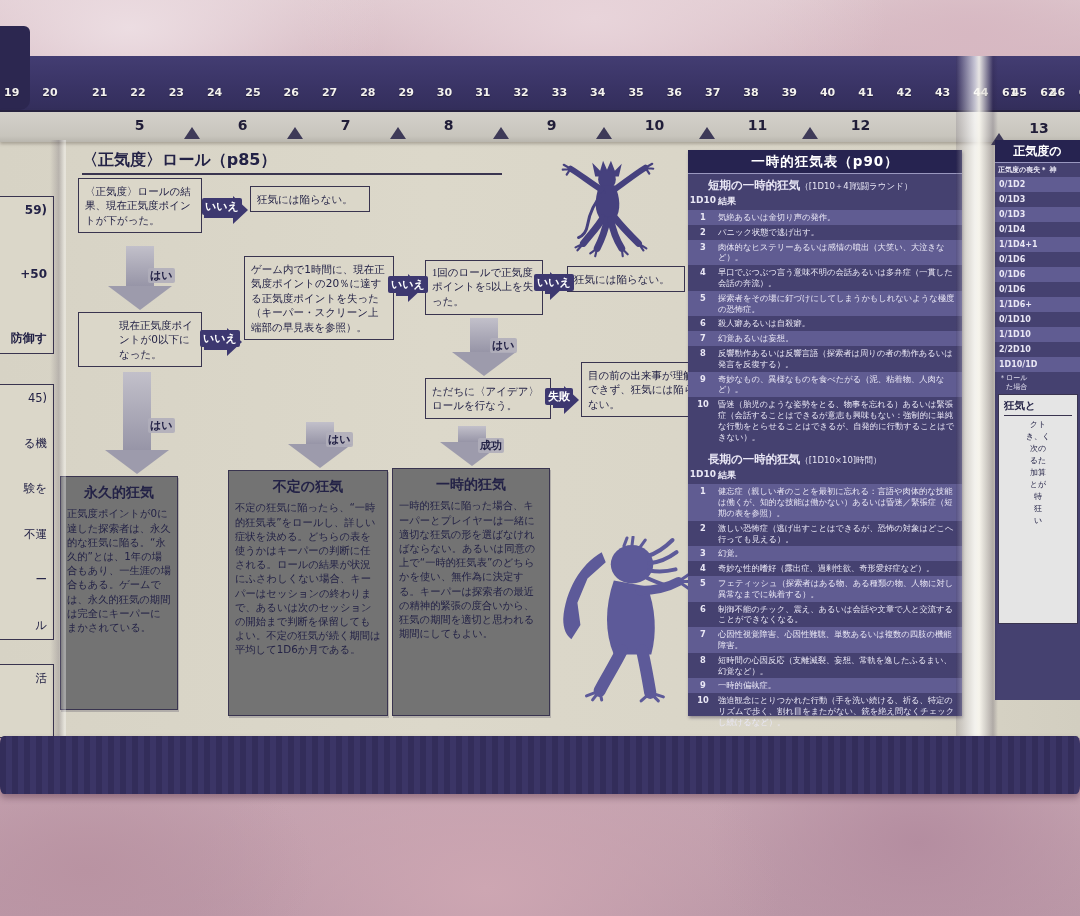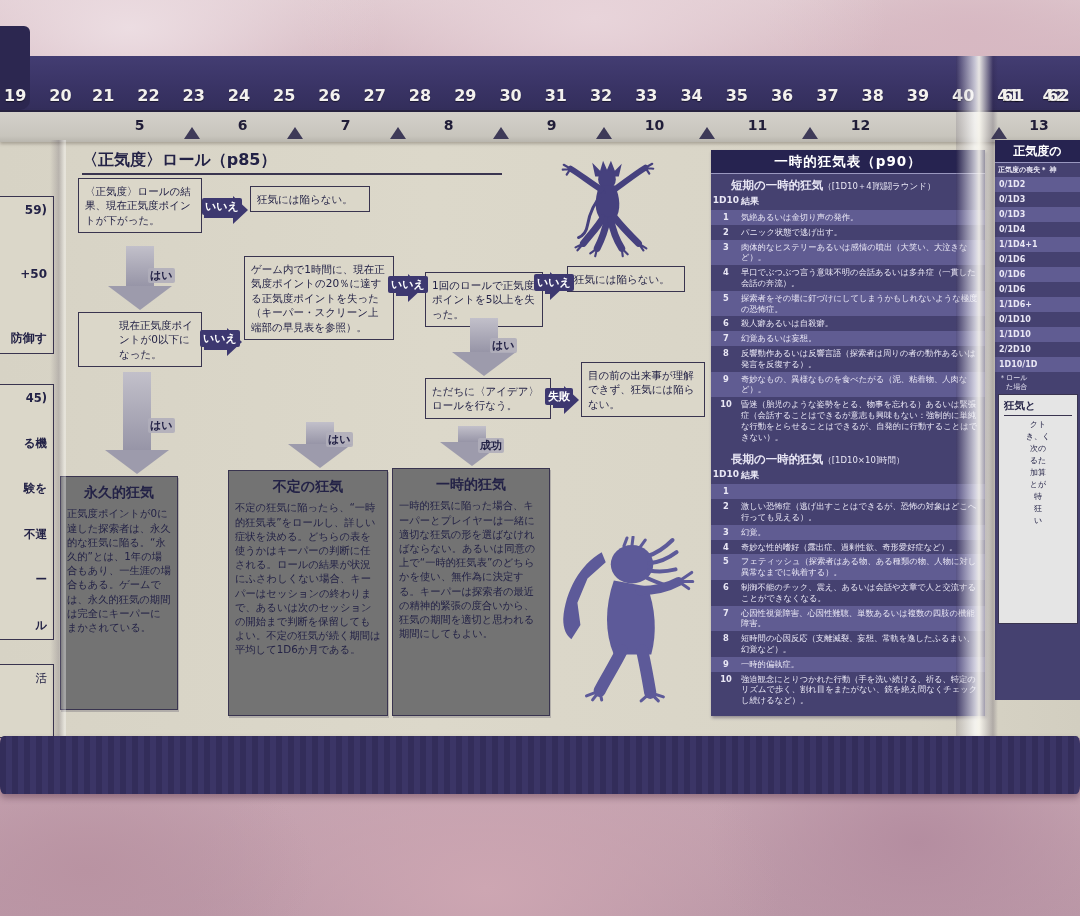--- a/index.html
+++ b/index.html
@@ -14,44 +14,44 @@
       radial-gradient(420px 240px at 45% 97%, #cda6b2 0%, rgba(205,166,178,0) 70%),
       radial-gradient(300px 200px at 85% 92%, #b48da0 0%, rgba(180,141,160,0) 70%),
       linear-gradient(180deg,#dfc9cf 0%, #cfadb8 10%, #c6a4b1 85%, #bb98a7 100%);
   }
   
   .screen{position:absolute;left:0;top:56px;width:1080px;height:682px;background:linear-gradient(90deg,#d7d3c5 0%,#dcd8ca 40%,#d8d4c6 85%,#d2cec0 100%);}
   .band-top{position:absolute;left:0;top:56px;width:1080px;height:54px;background:linear-gradient(180deg,#433d72 0%,#3a3466 55%,#332e5b 100%);display:flex;align-items:flex-end;}
   .band-bottom{position:absolute;left:0;top:736px;width:1080px;height:58px;border-radius:4px/8px;
     background:repeating-linear-gradient(90deg,#332d5a 0 6px,#3b3566 6px 12px),#342e5c;box-shadow:0 4px 6px rgba(60,30,50,.35);}
   .corner-dark{position:absolute;left:0;top:26px;width:30px;height:84px;background:#2c2750;border-radius:0 6px 10px 0;}
-  .ruler-nums{position:absolute;display:flex;justify-content:space-between;color:#f3f1ee;font-weight:bold;font-size:16px;letter-spacing:0;gap:23px;}
+  .ruler-nums{position:absolute;display:flex;justify-content:space-between;color:#f3f1ee;font-weight:bold;font-size:11px;letter-spacing:0;gap:23px;}
   .ruler-nums .rnum{text-shadow:0 1px 1px rgba(0,0,0,.5);}
   #nums-main{left:92px;top:86px;width:816px;}
   #nums-left{left:4px;top:86px;width:50px;}
   #nums-right{left:1002px;top:86px;width:84px;overflow:hidden;}
   .bracket-strip{position:absolute;left:0;top:110px;width:1080px;height:30px;background:linear-gradient(180deg,#d4d1ca 0%,#c8c5bd 80%,#b9b6ae 100%);border-top:2px solid #27233f;box-shadow:0 2px 3px rgba(80,70,60,.35);}
   .groups{position:absolute;left:88px;top:110px;width:824px;height:30px;display:flex;}
   .rgroup{flex:1;position:relative;display:flex;align-items:center;justify-content:center;color:#201d38;font-weight:bold;font-size:14px;}
   .rgroup .notch{position:absolute;left:-7px;bottom:1px;width:0;height:0;border-left:8px solid transparent;border-right:8px solid transparent;border-bottom:12px solid #3e3a58;}
-  #group-right{position:absolute;left:998px;top:110px;width:82px;display:flex;height:30px;justify-content:flex-end;}
+  #group-right{position:absolute;left:998px;top:110px;width:82px;display:flex;height:36px;justify-content:flex-end;}
   
   .fold-right{position:absolute;left:956px;top:56px;width:42px;height:680px;background:linear-gradient(90deg,rgba(40,30,60,.14) 0%,rgba(255,255,255,.7) 45%,rgba(250,248,240,.9) 55%,rgba(40,30,60,.22) 88%,rgba(40,30,60,0) 100%);}
   .fold-left{position:absolute;left:50px;top:140px;width:16px;height:598px;background:linear-gradient(90deg,rgba(40,30,60,0),rgba(40,30,60,.18) 55%,rgba(255,255,255,.35) 90%);}
   
   .flow-title{position:absolute;left:76px;top:150px;width:420px;font-size:16px;font-weight:bold;color:#232246;border-bottom:2px solid #3a3550;padding-bottom:2px;margin-left:6px;}
   .fbox{position:absolute;background:#dbd7c9;border:1.6px solid #39344f;color:#232246;font-size:10.5px;line-height:1.38;padding:5px 6px;box-sizing:border-box;}
   .fbox.shaded{background:#737373;box-shadow:1px 2px 0 rgba(60,55,80,.25);}
   .fbox .btitle{text-align:center;font-weight:bold;font-size:14px;margin:1px 0 4px;}
   .fbox .bbody{font-size:10.3px;}
   #box-a{left:78px;top:178px;width:124px;}
   #box-b{left:250px;top:186px;width:120px;}
   #box-c{left:78px;top:312px;width:124px;padding-left:40px;}
   #box-d{left:244px;top:256px;width:150px;}
-  #box-e{left:425px;top:272px;width:118px;}
+  #box-e{left:425px;top:260px;width:118px;font-family:Liberation Serif, serif;}
   #box-f{left:567px;top:266px;width:118px;}
   #box-g{left:425px;top:378px;width:126px;}
   #box-h{left:581px;top:362px;width:124px;}
   #box-perm{left:60px;top:476px;width:118px;min-height:234px;}
   #box-indef{left:228px;top:470px;width:160px;min-height:246px;}
   #box-temp{left:392px;top:468px;width:158px;min-height:248px;}
   
   .arr-r{position:absolute;display:flex;align-items:center;}
   .arr-r .shaft{height:16px;background:#3d3870;flex:1;}
   .arr-r .head{width:0;height:0;border-top:14px solid transparent;border-bottom:14px solid transparent;border-left:15px solid #3d3870;}
@@ -69,21 +69,21 @@
   #ar-yes1{left:108px;top:246px;height:64px;width:64px;} #lbl-yes1{left:148px;top:268px;}
   #ar-yes2{left:452px;top:318px;height:58px;width:64px;} #lbl-yes2{left:490px;top:338px;}
   #ar-yes3{left:105px;top:372px;height:102px;width:64px;}#lbl-yes3{left:148px;top:418px;}
   #ar-yes4{left:288px;top:422px;height:46px;width:64px;} #lbl-yes4{left:326px;top:432px;}
   #ar-succ{left:440px;top:426px;height:40px;width:64px;} #lbl-succ{left:478px;top:438px;}
   
   .monster{position:absolute;}
   #demon{left:548px;top:158px;width:118px;height:104px;}
   #cthulhu{left:552px;top:536px;width:154px;height:172px;}
   
-  #insanity-panel{position:absolute;left:688px;top:150px;width:274px;height:566px;background:#454170;color:#e9e7f5;box-shadow:1px 2px 3px rgba(40,30,60,.4);margin-left:23px;}
+  #insanity-panel{position:absolute;left:688px;top:150px;width:274px;height:566px;background:#454170;color:#e9e7f5;box-shadow:1px 2px 3px rgba(40,30,60,.4);}
   .panel-title{background:#262350;color:#fff;text-align:center;font-weight:bold;font-size:13.5px;padding:3px 0 2px;border-bottom:1.5px solid #9visible;border-bottom:1.5px solid #9a98c0;letter-spacing:1px;}
   .sect-head{padding:4px 20px 1px;font-size:8.5px;}
   .sect-head b{font-size:11.5px;}
   .cols{display:flex;font-weight:bold;font-size:9px;padding:1px 0 2px;}
   .cols .c1{width:30px;text-align:center;flex:none;}
   .trow{display:flex;font-size:8.3px;line-height:10.8px;padding:2px 4px 2px 0;}
   .trow.hl{background:#605c92;}
   .trow .tnum{width:30px;text-align:center;flex:none;font-weight:bold;}
   .trow .ttxt{flex:1;}
   
@@ -95,21 +95,21 @@
   .note{font-size:7px;padding:2px 4px;line-height:9px;}
   #madness-box{position:absolute;left:998px;top:394px;width:80px;min-height:230px;background:#e5e5e5;border:1.6px solid #39344f;color:#232246;padding:4px 5px;box-sizing:border-box;}
   #madness-box .btitle{font-weight:bold;font-size:10.5px;border-bottom:1.5px solid #39344f;padding-bottom:2px;margin-bottom:3px;}
   #madness-box .line{font-size:8px;line-height:12px;text-align:center;}
   
   .lbox{position:absolute;left:-14px;background:#dbd7c9;border:1.6px solid #39344f;color:#232246;width:68px;box-sizing:border-box;padding:6px 6px 6px 14px;display:flex;flex-direction:column;align-items:flex-end;}
   #lbox1{top:196px;height:158px;justify-content:space-between;}
   #lbox2{top:384px;height:256px;justify-content:space-between;}
   #lbox3{top:664px;height:74px;}
   .lbox .line{font-size:12px;font-weight:bold;white-space:nowrap;}
-  #lbox2 .line{font-weight:bold;font-size:11.5px;}
+  #lbox2 .line{font-weight:normal;font-size:11.5px;}
   #lbox3 .line{font-weight:normal;font-size:11.5px;}
 </style>
 </head>
 <body>
 
 <div class="screen"></div>
 
 <div class="band-top"></div>
 <div class="corner-dark"></div>
 <div class="ruler-nums" id="nums-left">
@@ -385,20 +385,21 @@
       </div>
     </div>
   <div class="sect-head" style="padding-top:8px;"><b>長期の一時的狂気</b><span>（[1D10×10]時間）</span></div>
   <div class="cols">
       <span class="c1">1D10</span>
       <span>結果</span>
     </div>
   <div>
       <div class="trow hl">
         <span class="tnum">1</span>
+        <span class="ttxt">健忘症（親しい者のことを最初に忘れる：言語や肉体的な技能は働くが、知的な技能は働かない）あるいは昏迷／緊張症（短期の表を参照）。</span>
       </div>
       <div class="trow">
         <span class="tnum">2</span>
         <span class="ttxt">激しい恐怖症（逃げ出すことはできるが、恐怖の対象はどこへ行っても見える）。</span>
       </div>
       <div class="trow hl">
         <span class="tnum">3</span>
         <span class="ttxt">幻覚。</span>
       </div>
       <div class="trow">

